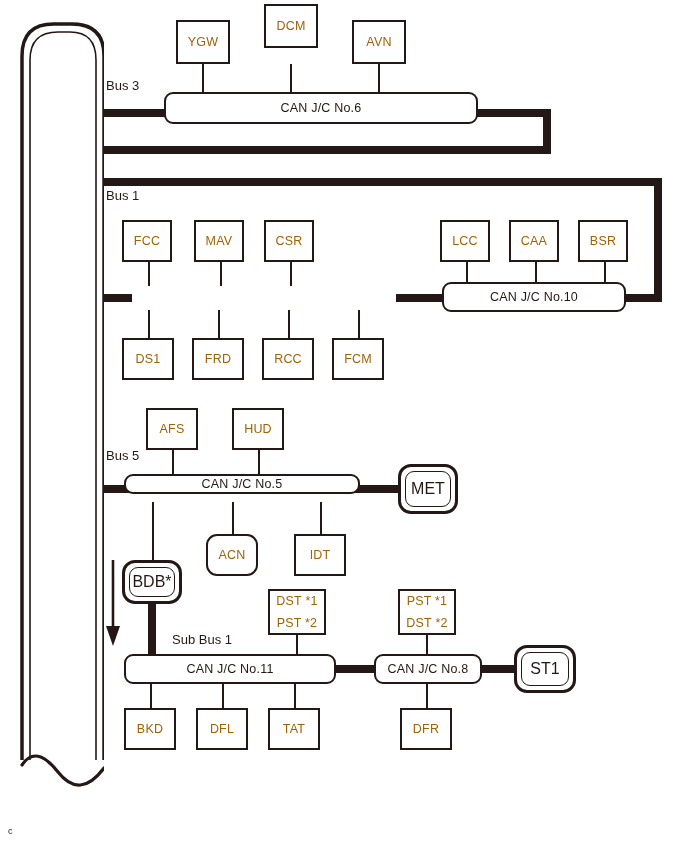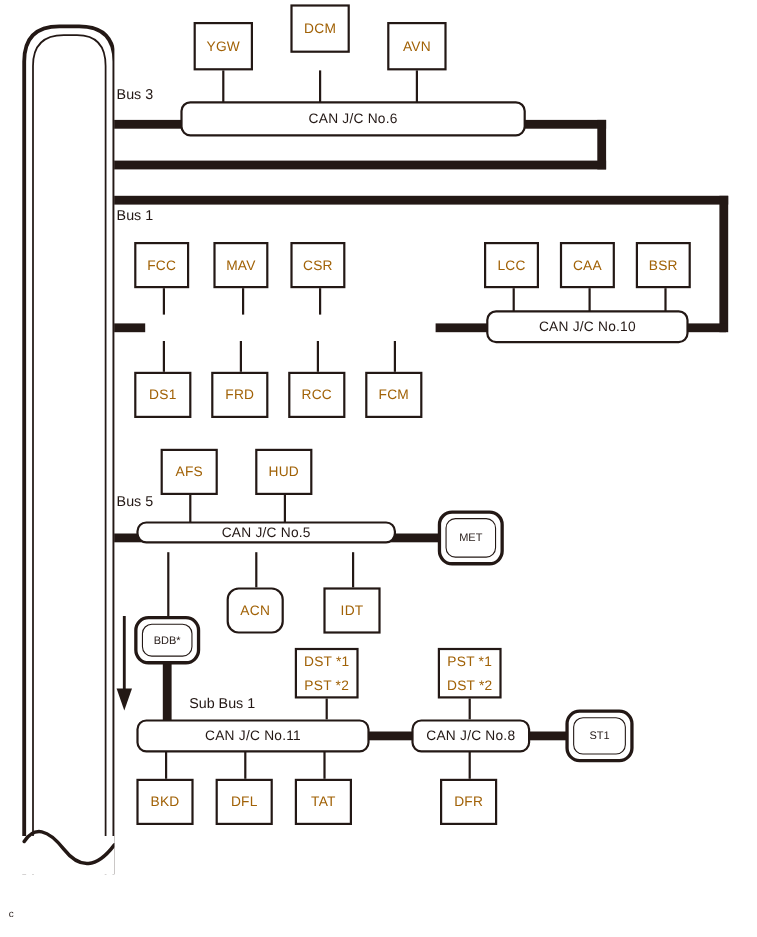--- a/index.html
+++ b/index.html
@@ -64,21 +64,21 @@
   }
   .dbl > .inner {
     width: 100%;
     height: 100%;
     border: 1.6px solid #231815;
     border-radius: 9px;
     background: #ffffff;
     display: flex;
     align-items: center;
     justify-content: center;
-    font-size: 10px;
+    font-size: 16px;
     color: #231815;
     box-sizing: border-box;
   }
 
   
   .bus-h { background: #231815; height: 8px; z-index: 3; }
   .bus-v { background: #231815; width: 8px; z-index: 3; }
 
   
   .wire-v { background: #231815; width: 1.6px; z-index: 2; }

